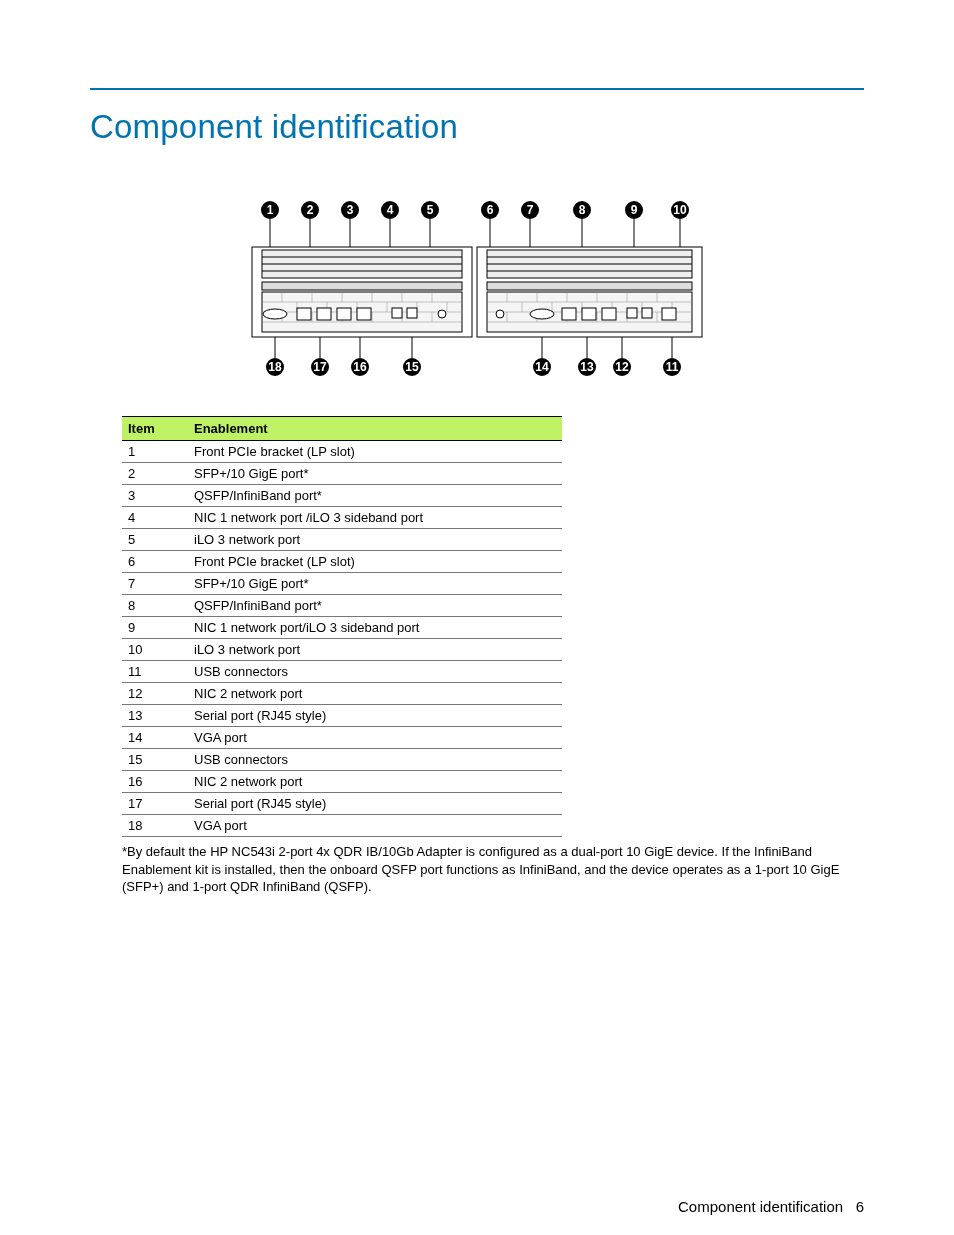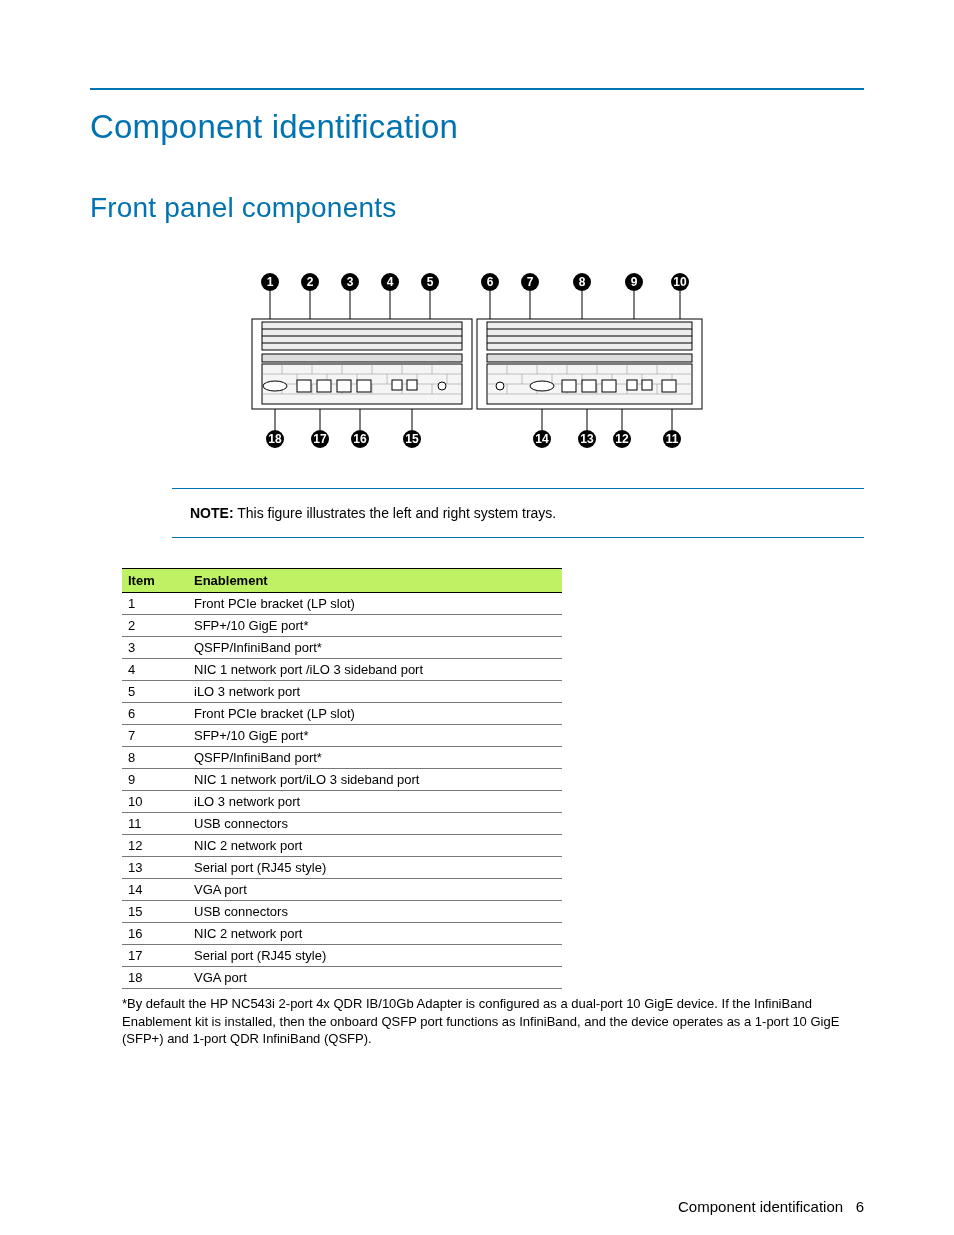--- a/index.html
+++ b/index.html
@@ -90,21 +90,20 @@
     right: 90px;
     font-size: 15px;
   }
 </style>
 </head>
 <body>
 
 <div class="page">
   <div class="top-rule"></div>
   <h1 class="main-title">Component identification</h1>
-  <h2 class="sub-title">Front panel components</h2>
 
   <div class="figure-wrap">
     <svg class="figure" id="figure-svg" width="470" height="190" viewBox="0 0 470 190">
 
       <g stroke="#000" stroke-width="1" fill="#fff">
         <rect x="10" y="55" width="220" height="90"></rect>
 
         <rect x="20" y="58" width="200" height="28" fill="#eee"></rect>
         <line x1="20" y1="65" x2="220" y2="65"></line>
         <line x1="20" y1="72" x2="220" y2="72"></line>
@@ -245,24 +244,20 @@
           <line x1="380" y1="145" x2="380" y2="166" stroke="#000" stroke-width="1"></line>
           <circle cx="380" cy="175" r="9" fill="#000"></circle>
           <text x="380" y="179" text-anchor="middle">12</text>
           <line x1="430" y1="145" x2="430" y2="166" stroke="#000" stroke-width="1"></line>
           <circle cx="430" cy="175" r="9" fill="#000"></circle>
           <text x="430" y="179" text-anchor="middle">11</text>
         </g>
     </svg>
   </div>
 
-  <div class="note-box">
-    <span class="note-label">NOTE:</span>
-    <span>This figure illustrates the left and right system trays.</span>
-  </div>
 
   <table class="component-table">
     <thead>
       <tr>
         <th>Item</th>
         <th>Enablement</th>
       </tr>
     </thead>
     <tbody id="table-body">
         <tr>

